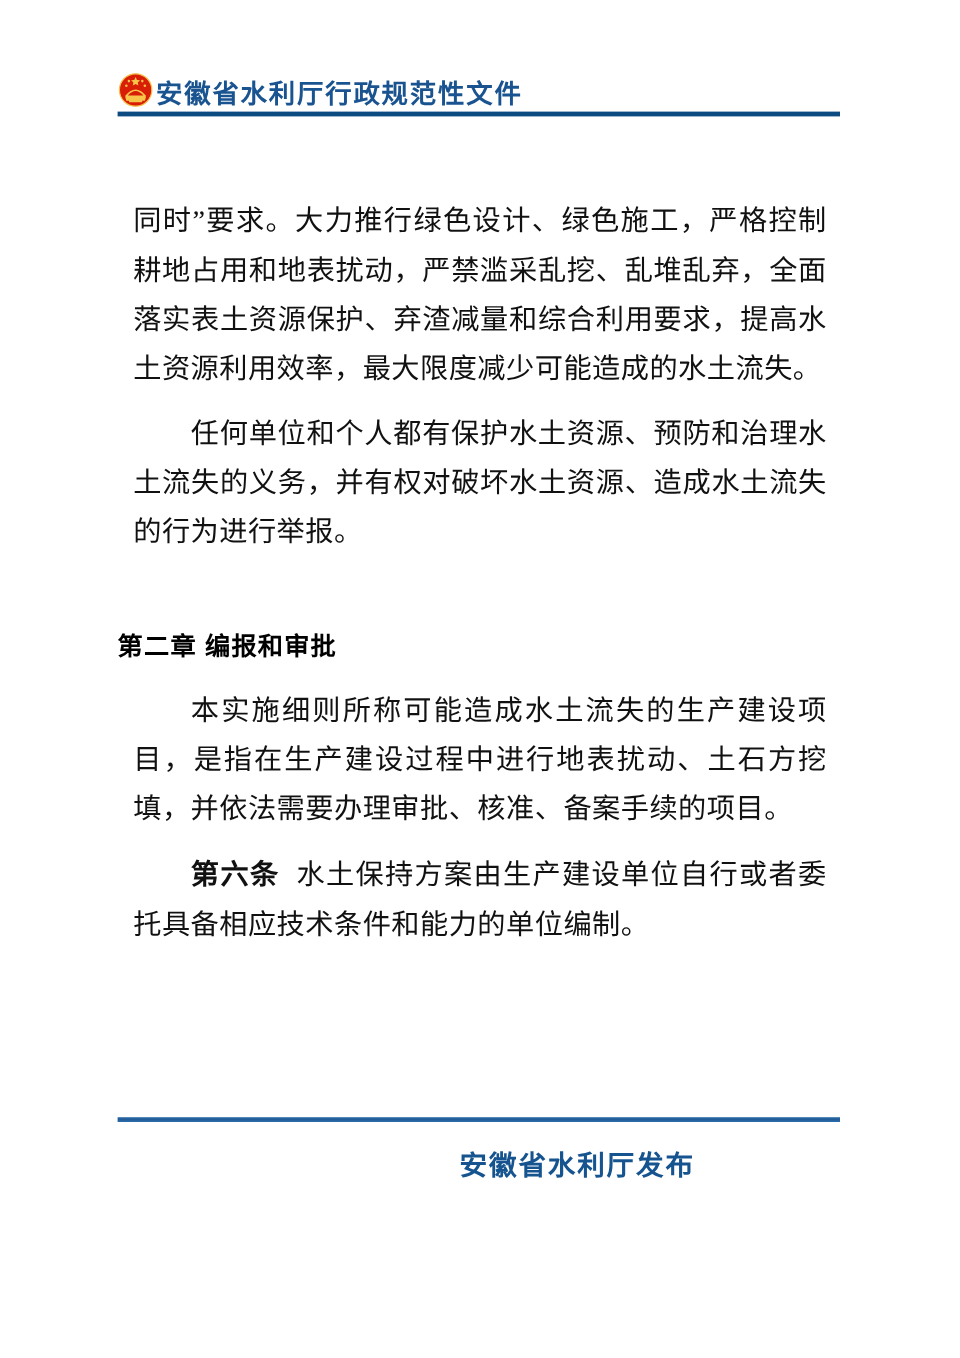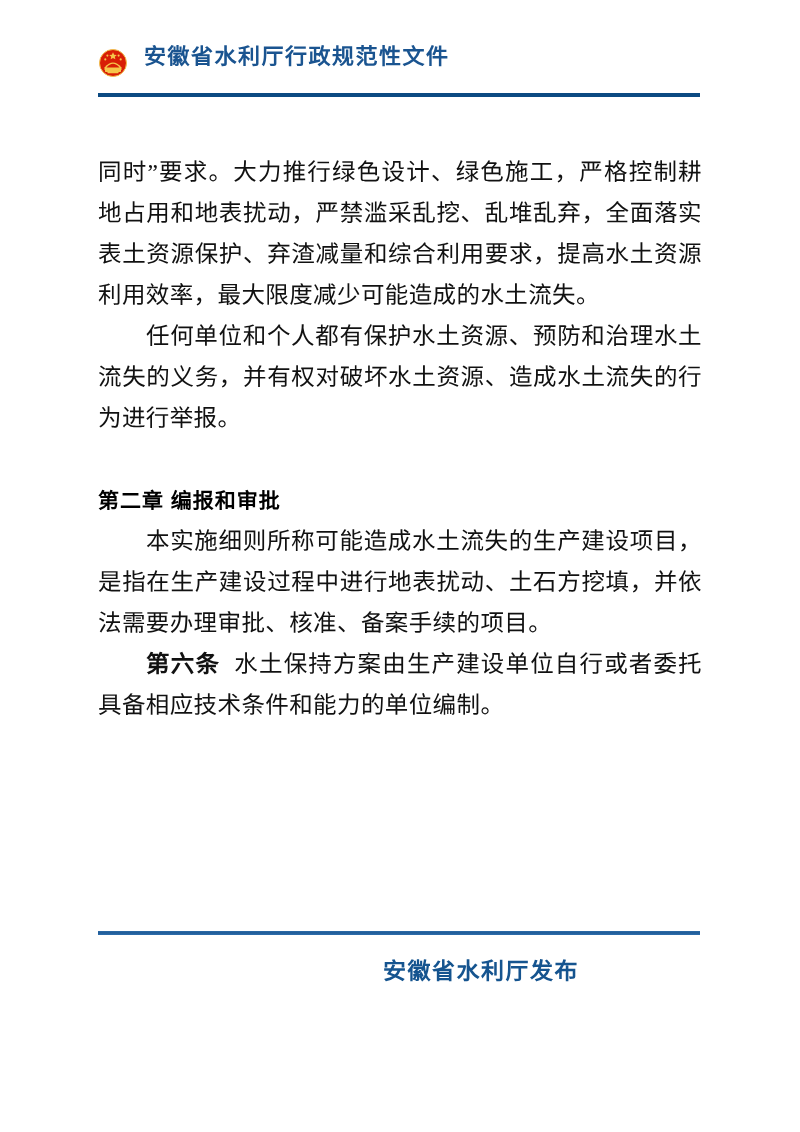--- a/index.html
+++ b/index.html
@@ -27,23 +27,23 @@
   
   .doc-header {
     position: absolute;
     left: 98px;
     top: 46px;
     width: 602px;
     height: 56px;
   }
   .header-row {
     display: flex;
-    align-items: flex-start;
+    align-items: flex-end;
     height: 44px;
-    gap: 16px;
+    gap: 2px;
   }
   .emblem {
     width: 30px;
     height: 30px;
     position: relative;
     flex: 0 0 auto;
     margin-top: 2px;
   }
   .emblem svg { display: block; }
 
@@ -66,21 +66,21 @@
   }
 
   
   .doc-body {
     position: absolute;
     left: 98px;
     top: 152px;
     width: 604px;
   }
   p.para {
-    margin: 0;
+    margin: 13px;
     font-size: 23.5px;
     line-height: 41px;
     text-align: justify;
     text-justify: inter-ideograph;
     font-family: "Liberation Serif", "DejaVu Serif", serif;
     letter-spacing: 0.4px;
     color: #111111;
   }
   p.indent {
     text-indent: 48px;

